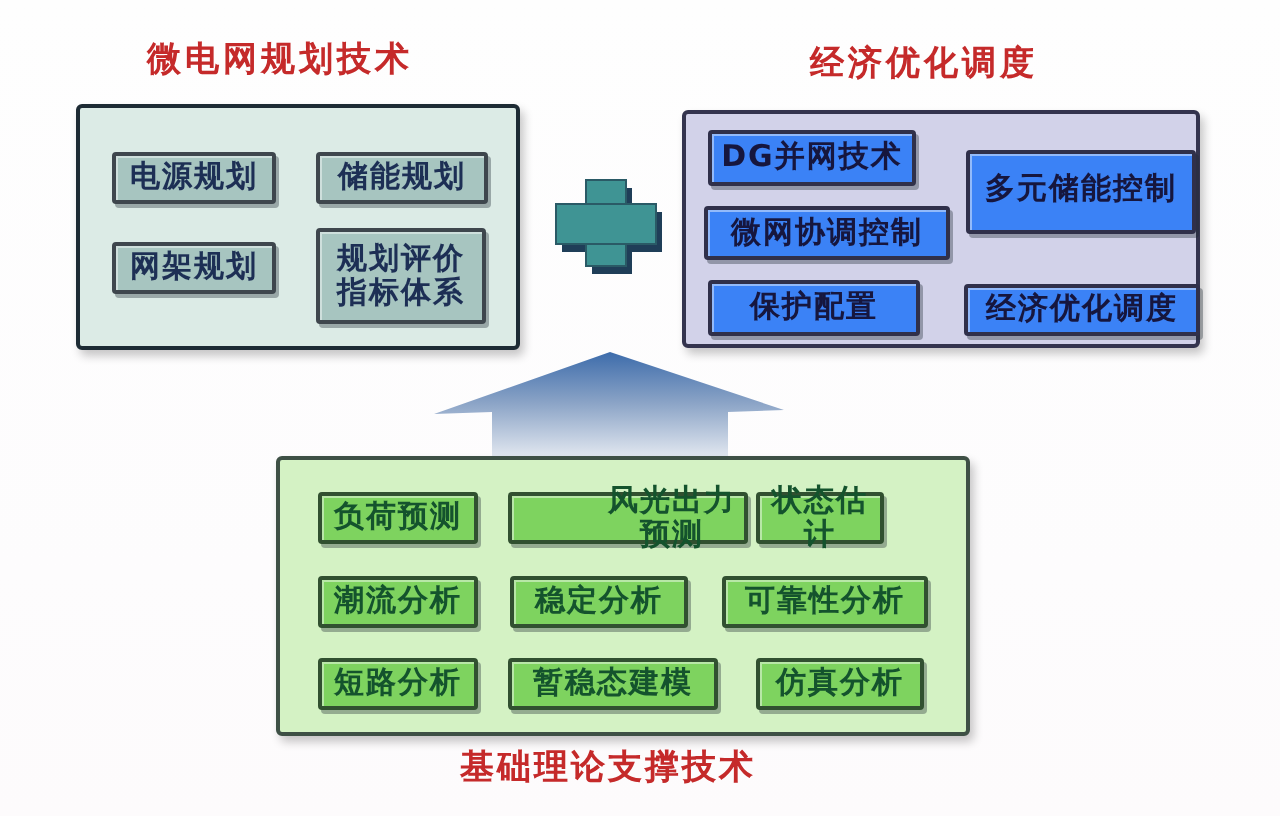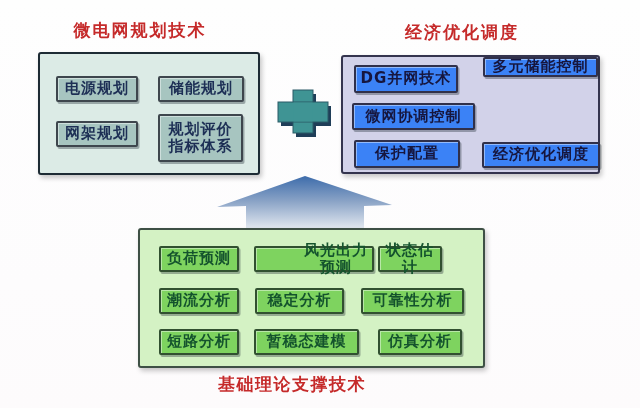--- a/index.html
+++ b/index.html
@@ -54,21 +54,21 @@
       <rect x="17" y="2" width="20" height="43"></rect>
       <rect x="2" y="14" width="50" height="20"></rect>
       <rect x="17.5" y="14.5" width="19" height="19" stroke="none"></rect>
     </g>
   </svg>
 
   <div class="title" style="left:382px;top:23px;width:160px;">经济优化调度</div>
 
   <div class="panel operation">
     <div class="cell purple" style="left:11px;top:8px;width:104px;height:28px;">DG并网技术</div>
-    <div class="cell purple" style="left:140px;top:0;width:115px;height:20px;">多元储能控制</div>
+    <div class="cell purple" style="left:140px;top:18px;width:115px;height:42px;font-family:Liberation Mono, monospace;">多元储能控制</div>
     <div class="cell purple" style="left:9px;top:46px;width:123px;height:27px;">微网协调控制</div>
     <div class="cell purple" style="left:11px;top:83px;width:106px;height:28px;">保护配置</div>
     <div class="cell purple" style="left:139px;top:85px;width:118px;height:26px;">经济优化调度</div>
   </div>
 
   <svg class="icon" style="left:210px;top:174px;" width="190" height="58" viewBox="0 0 190 58">
     <defs>
       <linearGradient id="agrad" x1="0" y1="0" x2="0" y2="1">
         <stop offset="0%" stop-color="#3d6cab"></stop>
         <stop offset="45%" stop-color="#8aa3c6"></stop>
@@ -85,15 +85,15 @@
 
     <div class="cell green" style="left:19px;top:58px;width:80px;height:26px;">潮流分析</div>
     <div class="cell green" style="left:115px;top:58px;width:89px;height:26px;">稳定分析</div>
     <div class="cell green" style="left:221px;top:58px;width:103px;height:26px;">可靠性分析</div>
 
     <div class="cell green" style="left:19px;top:99px;width:80px;height:26px;">短路分析</div>
     <div class="cell green" style="left:114px;top:99px;width:105px;height:26px;">暂稳态建模</div>
     <div class="cell green" style="left:238px;top:99px;width:84px;height:26px;">仿真分析</div>
   </div>
 
-  <div class="title" style="left:202px;top:375px;width:180px;letter-spacing:1.5px;">基础理论支撑技术</div>
+  <div class="title" style="left:214px;top:375px;width:180px;letter-spacing:1.5px;">基础理论支撑技术</div>
 
 </div>
 
 </body></html>

